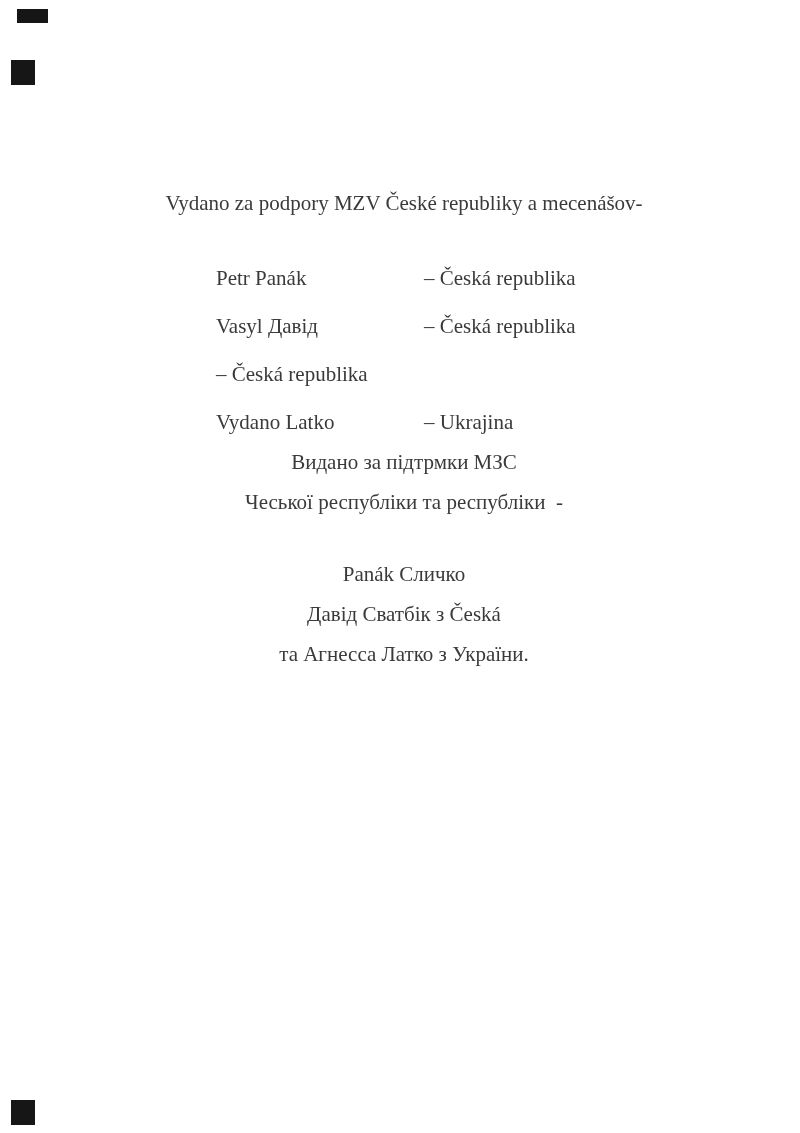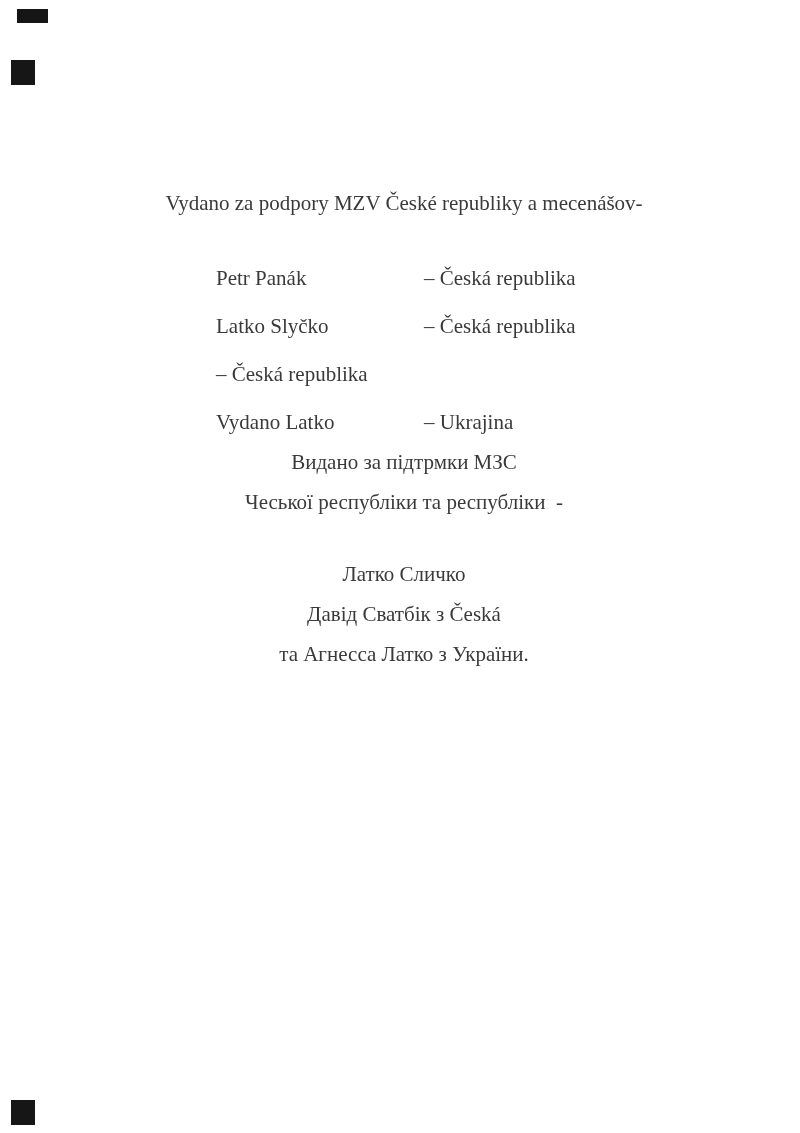--- a/index.html
+++ b/index.html
@@ -85,36 +85,36 @@
   <div class="scan-mark mark-bot-square"></div>
 
   <p class="header-cs">Vydano za podpory MZV České republiky a mecenášov-</p>
 
   <div class="sponsor-list">
     <div class="sponsor-row">
       <span class="sponsor-name">Petr Panák</span>
       <span class="sponsor-country">– Česká republika</span>
     </div>
     <div class="sponsor-row">
-      <span class="sponsor-name">Latko Slyčko</span>
+      <span class="sponsor-name">Vasyl Давід</span>
       <span class="sponsor-country">– Česká republika</span>
     </div>
     <div class="sponsor-row">
       <span class="sponsor-country">– Česká republika</span>
     </div>
     <div class="sponsor-row">
       <span class="sponsor-name">Vydano Latko</span>
       <span class="sponsor-country">– Ukrajina</span>
     </div>
   </div>
 
   <div class="header-uk">
     <p>Видано за підтрмки МЗС</p>
     <p>Чеської республіки та республіки  -</p>
   </div>
 
   <div class="names-uk">
-    <p>Латко Сличко</p>
+    <p>Panák Сличко</p>
     <p>Давід Сватбік з Česká</p>
     <p>та Агнесса Латко з України.</p>
   </div>
 
 </div>
 
 </body></html>

